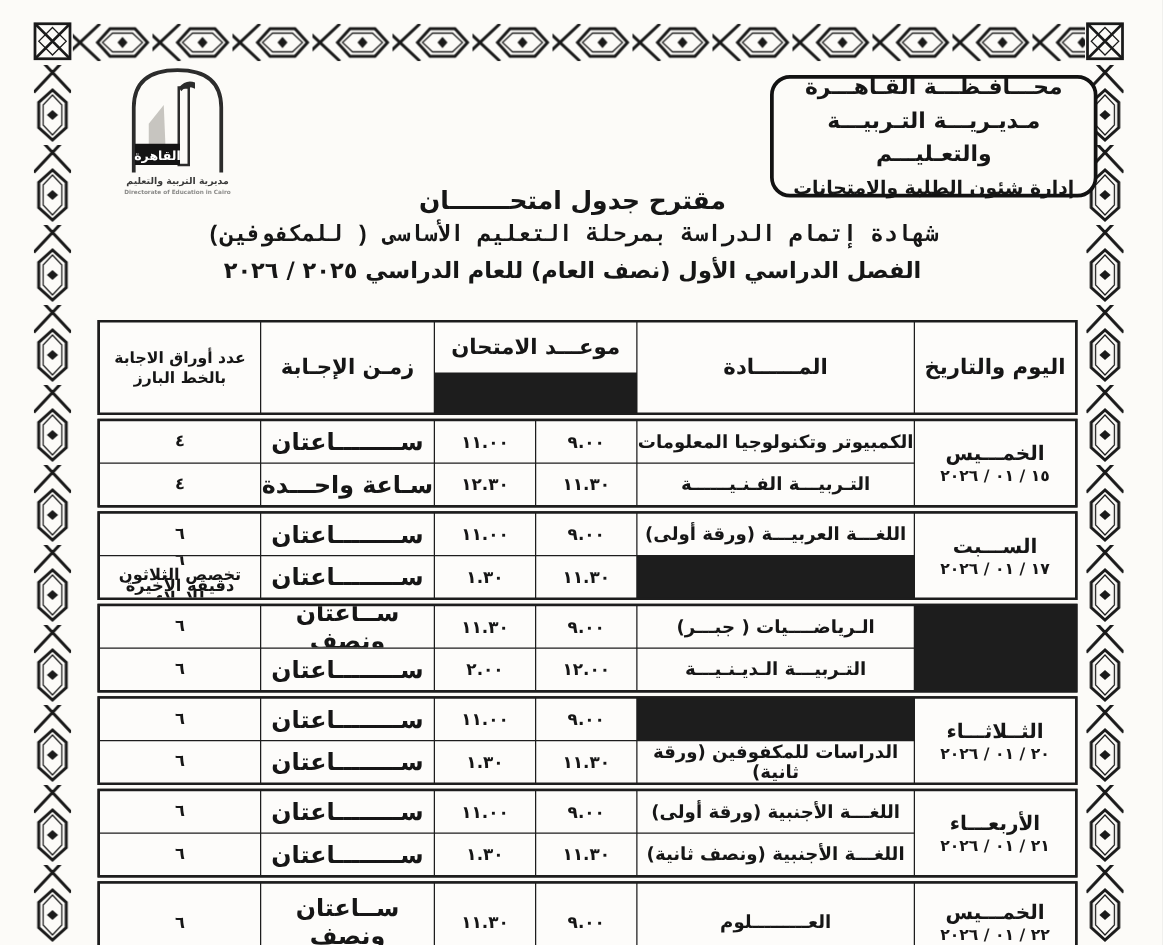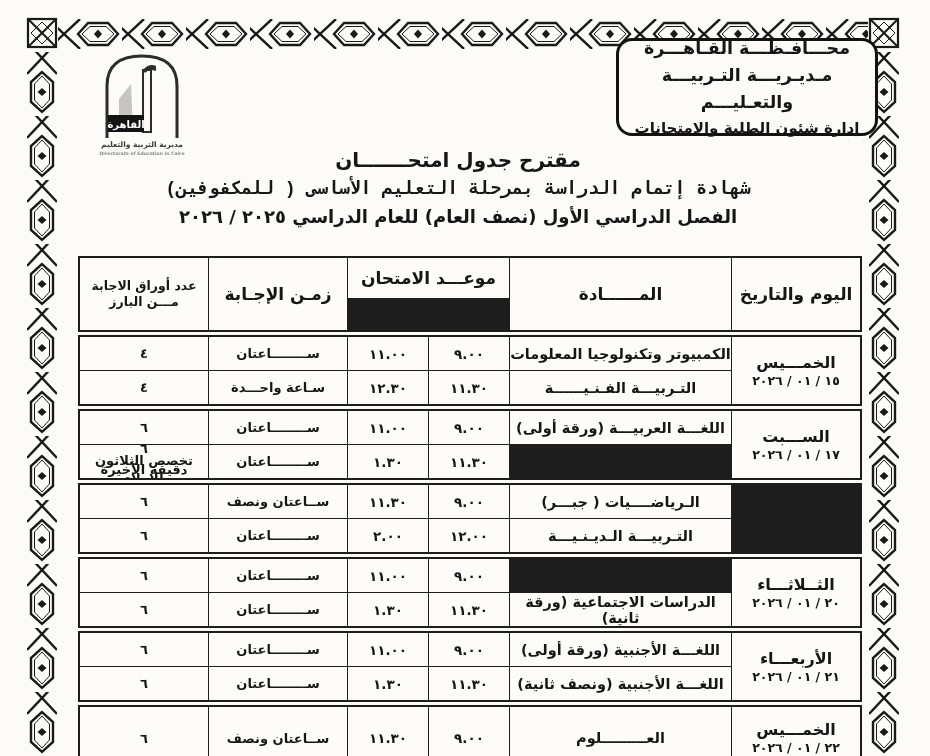--- a/index.html
+++ b/index.html
@@ -11,21 +11,21 @@
   
   .orn{position:absolute;}
   .b-top{left:58px;top:19px;width:810px;height:30px;}
   .b-left{left:27px;top:52px;width:30px;height:704px;}
   .b-right{left:869px;top:52px;width:30px;height:704px;}
   .corner{position:absolute;width:34px;height:34px;}
   .c-tl{left:25px;top:16px;}
   .c-tr{left:867px;top:16px;}
   
   .letterhead{
-    position:absolute;right:52px;top:38px;width:256px;height:92px;
+    position:absolute;right:52px;top:60px;width:256px;height:92px;
     border:3px solid #121212;border-radius:16px;
     display:flex;flex-direction:column;justify-content:center;
     text-align:center;direction:rtl;background:#fcfbf8;
   }
   .lh1,.lh2{font-size:17.5px;line-height:27px;letter-spacing:.5px;}
   .lh3{font-size:15px;line-height:24px;}
   
   .logo{position:absolute;left:86px;top:44px;width:112px;height:116px;}
   
   .title-block{
@@ -57,21 +57,21 @@
   
   .h-main{font-size:17px;}
   .h-sub{font-size:18px;margin-top:46px;}
   .h-sheets{font-size:12.5px;line-height:16px;}
   .h-time{grid-column:3 / span 2;grid-row:1;}
   
   .day-name{font-size:16px;line-height:20px;}
   .day-date{font-size:12.5px;line-height:16px;letter-spacing:1px;}
   .subj{font-size:14.5px;}
   .tval{font-size:13.5px;letter-spacing:1px;}
-  .dur{font-size:13px;}
+  .dur{font-size:19px;}
   .cnt{font-size:13px;}
   .note{font-size:13px;line-height:9px;font-weight:700;}
   .note:empty{display:none;}
 </style>
 </head>
 <body>
 
 <div class="page">
 
   <svg class="orn b-top" xmlns="http://www.w3.org/2000/svg">
@@ -148,21 +148,21 @@
 
     <div class="grid thead">
       <div class="cell co2 rowspan12 h-main">المــــــادة</div>
       <div class="cell co1 rowspan12 h-main">اليوم والتاريخ</div>
       <div class="cell h-time h-main">موعـــد الامتحان</div>
       <div class="cell co3 r2 h-sub">مـــن</div>
       <div class="cell co4 r2 h-sub">إلى</div>
       <div class="cell co5 rowspan12 h-main">زمـن الإجـابة</div>
       <div class="cell co6 rowspan12 h-sheets">
         <span>عدد أوراق الاجابة</span>
-        <span>مـــن البارز</span>
+        <span>بالخط البارز</span>
       </div>
     </div>
 
     <div class="grid tgroup">
       <div class="cell co1 span2">
         <div class="day-name">الخمـــيس</div>
         <div class="day-date">١٥ / ٠١ / ٢٠٢٦</div>
       </div>
       <div class="cell co2 r1 subj">الكمبيوتر وتكنولوجيا المعلومات</div>
       <div class="cell co3 r1 tval">٩.٠٠</div>
@@ -222,21 +222,21 @@
       <div class="cell co1 span2">
         <div class="day-name">الثــلاثـــاء</div>
         <div class="day-date">٢٠ / ٠١ / ٢٠٢٦</div>
       </div>
       <div class="cell co3 r1 tval">٩.٠٠</div>
       <div class="cell co4 r1 tval">١١.٠٠</div>
       <div class="cell co5 r1 dur">ســــــــاعتان</div>
       <div class="cell co6 r1 cnt">
           <span>٦</span>
         </div>
-      <div class="cell co2 r2 subj">الدراسات الاجتماعية (ورقة ثانية)</div>
+      <div class="cell co2 r2 subj">الدراسات للمكفوفين (ورقة ثانية)</div>
       <div class="cell co3 r2 tval">١١.٣٠</div>
       <div class="cell co4 r2 tval">١.٣٠</div>
       <div class="cell co5 r2 dur">ســــــــاعتان</div>
       <div class="cell co6 r2 cnt">
           <span>٦</span>
         </div>
     </div>
 
     <div class="grid tgroup">
       <div class="cell co1 span2">

